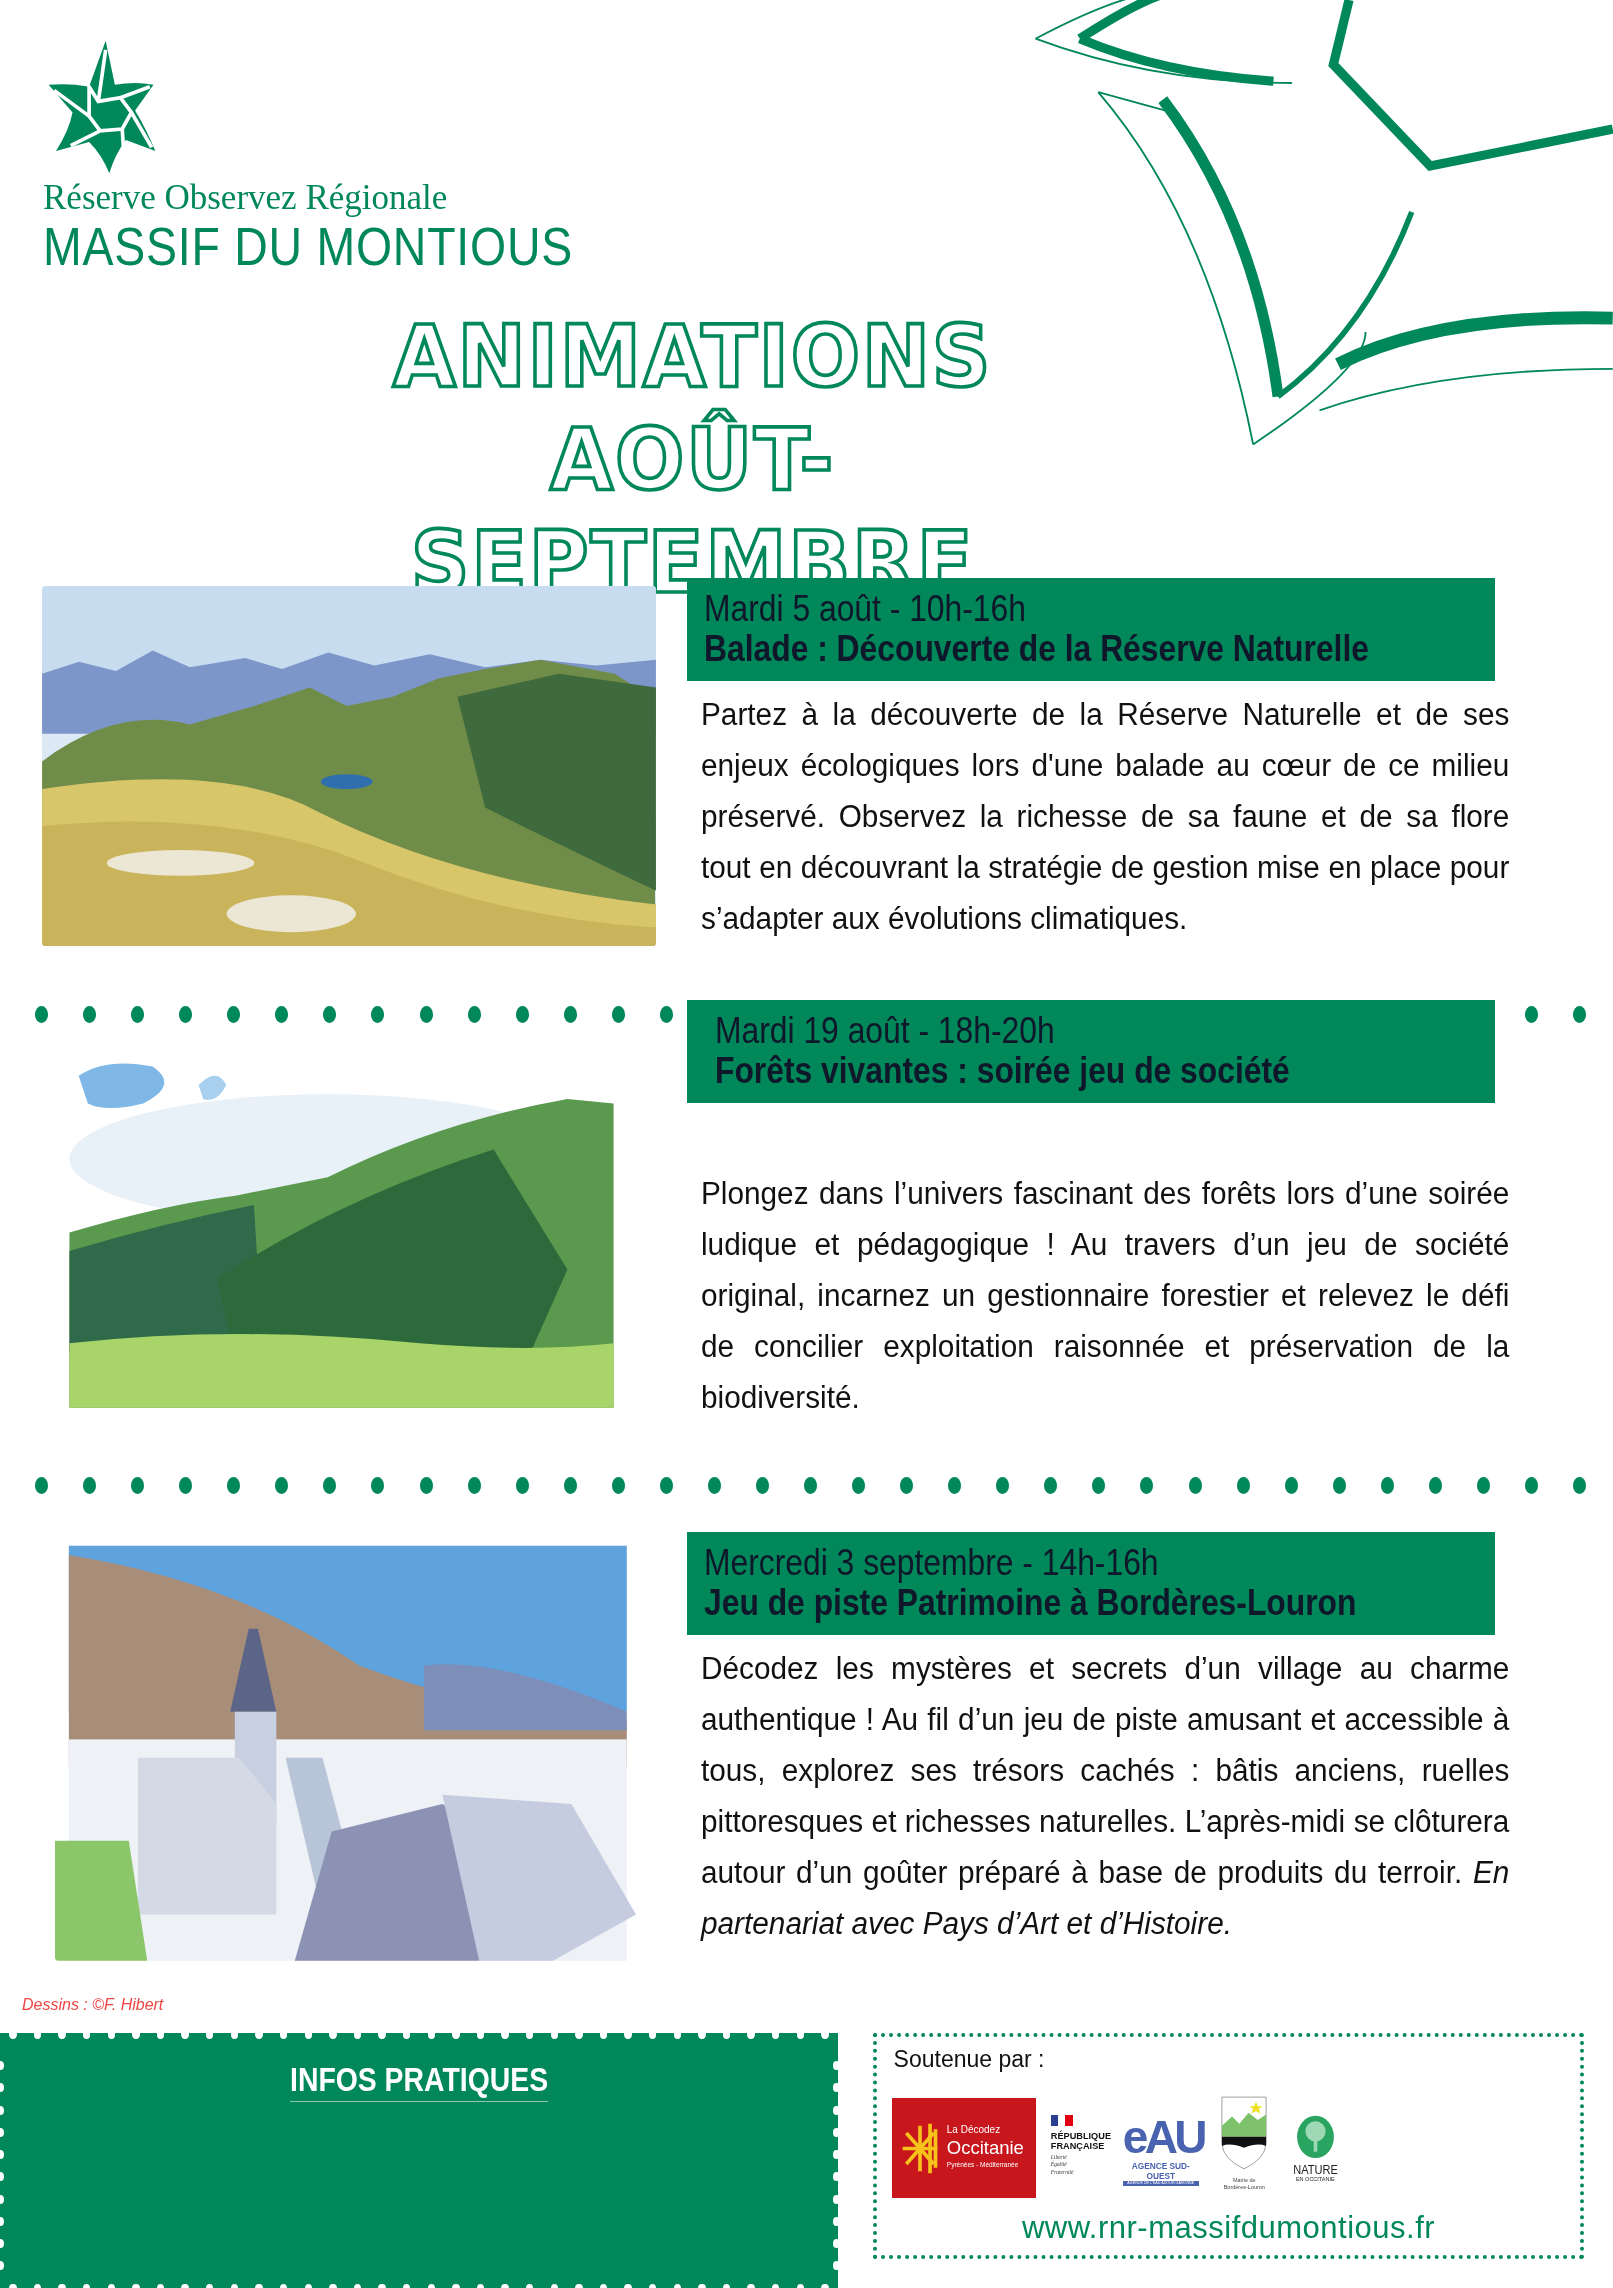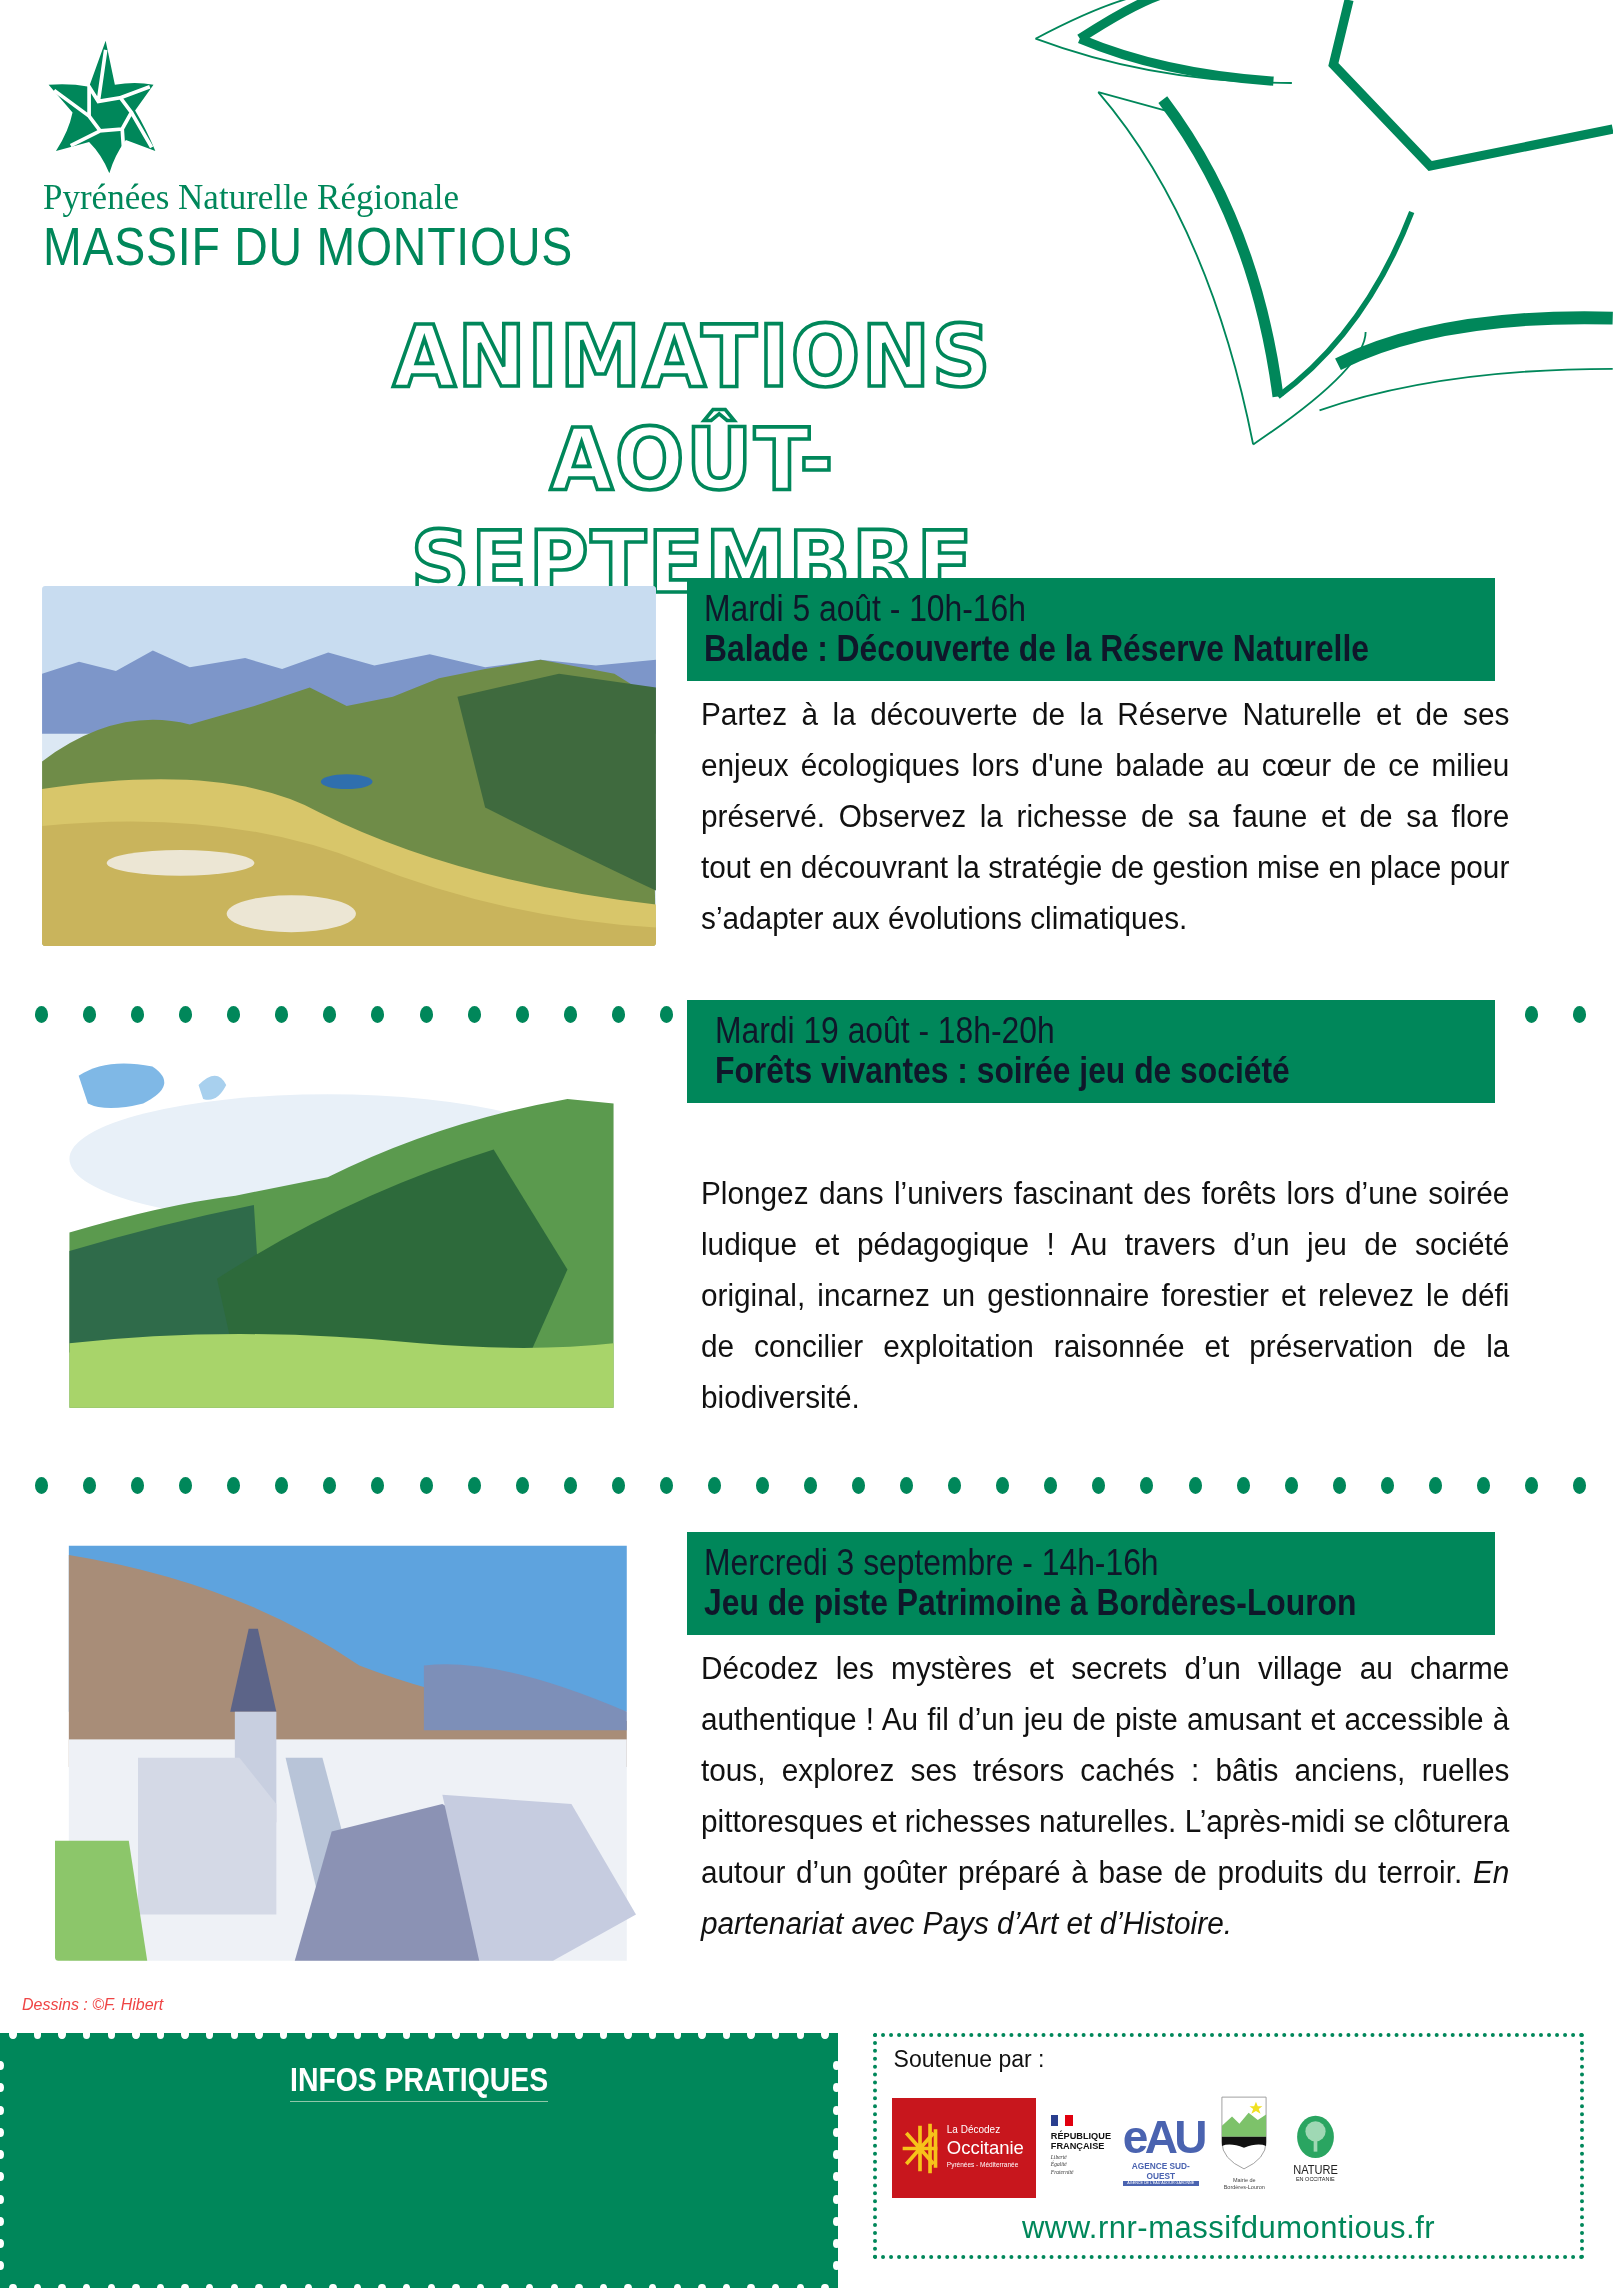--- a/index.html
+++ b/index.html
@@ -68,21 +68,21 @@
   .l-nature .n2 { font-size: 5.5px; line-height: 7.4px; }
 </style>
 </head>
 <body>
 
 <div class="logo">
   <svg class="logo-mark" viewBox="0 0 140 150">
     <path d="M68 4 L78 52 Q100 48 120 52 L100 80 Q112 100 122 124 L90 112 Q78 128 72 148 Q64 128 50 114 L14 124 Q28 102 32 82 L6 52 Q28 50 50 54 Z" fill="#00875a"></path>
     <path d="M50 54 L60 70 L84 66 L96 82 L86 100 L62 102 L50 86 Z M60 70 L68 14 M84 66 L116 54 M96 82 L118 120 M86 100 L88 130 M62 102 L30 118 M50 86 L12 58" stroke="#fff" stroke-width="4" fill="none"></path>
   </svg>
-  <div class="logo-sub">Pyrénées Naturelle Régionale</div>
+  <div class="logo-sub">Réserve Observez Régionale</div>
   <div class="logo-main">MASSIF DU MONTIOUS</div>
 </div>
 
 <svg class="deco-star" viewBox="0 0 648 500">
   <g fill="none" stroke="#00875a">
     <path d="M22 42 Q120 -10 170 -10" stroke-width="2"></path>
     <path d="M22 42 Q150 90 300 90" stroke-width="2"></path>
     <path d="M70 42 Q150 -10 180 -10" stroke-width="10"></path>
     <path d="M70 42 Q160 80 280 88" stroke-width="10"></path>
     <path d="M90 100 Q210 240 258 482" stroke-width="2"></path>

